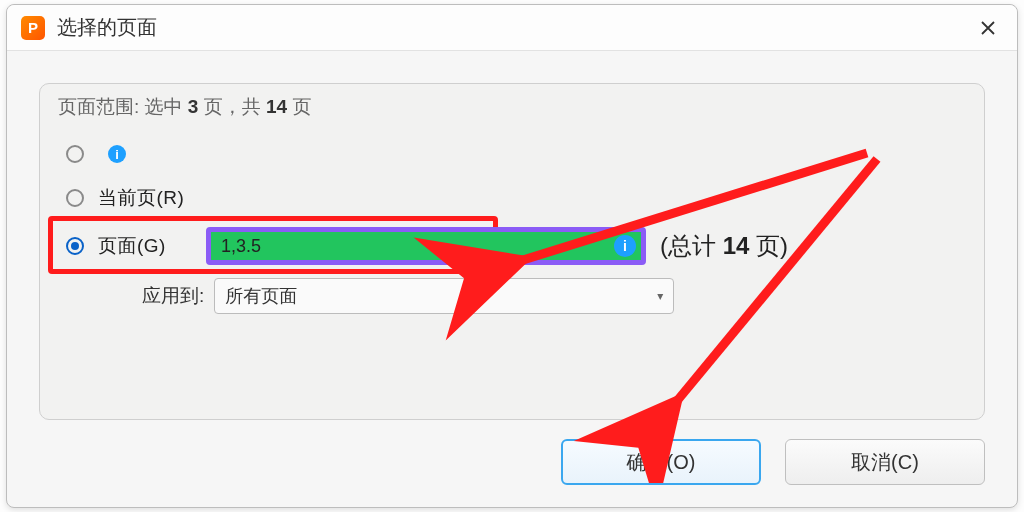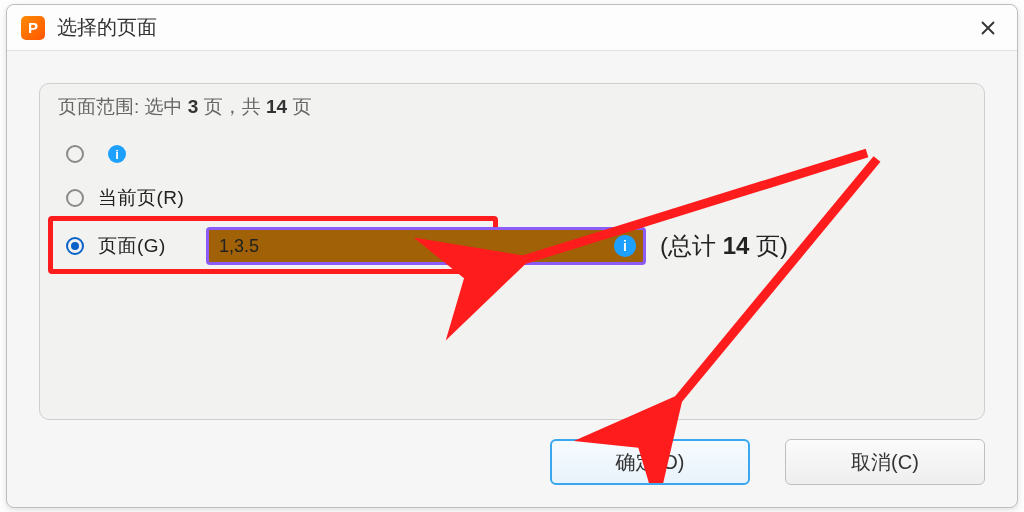--- a/index.html
+++ b/index.html
@@ -16,28 +16,28 @@
   .row{display:flex;align-items:center;height:40px;margin-bottom:10px;}
   .radio{width:18px;height:18px;border:2px solid #8a8a8a;border-radius:50%;margin-right:14px;display:flex;align-items:center;justify-content:center;cursor:pointer;flex-shrink:0;}
   .radio.checked{border-color:#0a62c8;}
   .radio.checked::after{content:"";width:8px;height:8px;border-radius:50%;background:#0a62c8;}
   .optlabel{font-size:19px;color:#222;letter-spacing:.5px;}
   .info-icon{width:18px;height:18px;border-radius:50%;background:#1ea0ff;color:#fff;font-size:13px;font-weight:700;display:flex;align-items:center;justify-content:center;margin-left:10px;flex-shrink:0;}
   .info-icon.big{width:22px;height:22px;font-size:14px;}
   .page-row{position:relative;margin-top:14px;}
   .hl{position:absolute;border:5px solid #ff1c1c;border-radius:4px;pointer-events:none;}
   .hl1{left:-18px;top:-10px;width:450px;height:58px;}
-  .page-input{width:440px;height:38px;border:3px solid #8b5cf6;border-radius:4px;background:#a16207;padding:4px 34px 4px 10px;font-size:18px;color:#222;margin-left:28px;}
+  .page-input{width:440px;height:38px;border:5px solid #8b5cf6;border-radius:4px;background:#22c55e;padding:4px 34px 4px 10px;font-size:18px;color:#222;margin-left:28px;}
   .total{font-size:24px;color:#222;white-space:nowrap;}
   .total b{font-weight:700;}
   .apply-row{margin-top:6px;}
   .apply-label{font-size:19px;color:#333;margin-left:76px;margin-right:10px;}
   .select{position:relative;width:460px;height:36px;border:1px solid #bcbcbc;border-radius:4px;background:#fafafa;display:flex;align-items:center;padding:0 10px;cursor:pointer;font-size:18px;}
   .select .chev{position:absolute;right:10px;top:50%;transform:translateY(-50%);color:#666;font-size:12px;}
-  .footer{position:absolute;right:32px;bottom:22px;display:flex;gap:35px;}
+  .footer{position:absolute;right:32px;bottom:22px;display:flex;gap:24px;}
   .btn{min-width:200px;height:46px;border:1px solid #bfbfbf;border-radius:6px;background:linear-gradient(#fbfbfb,#eeeeee);display:flex;align-items:center;justify-content:center;font-size:20px;color:#333;cursor:pointer;}
   .btn.primary{border:2px solid #3aa7ef;background:linear-gradient(#f6fbff,#e9f3fb);}
   svg.arrows{position:absolute;left:0;top:0;pointer-events:none;}
 </style>
 </head>
 <body>
 
 <div class="window">
 
   <div class="titlebar">
@@ -72,20 +72,27 @@
         <span class="optlabel" style="width:80px">页面(G)</span>
         <div style="position:relative;display:flex;align-items:center">
           <input class="page-input" value="1,3.5" style="">
           <span class="info-icon big" style="position:absolute;right:10px">i</span>
         </div>
         <span class="total" style="margin-left:14px">
           <span>(总计 </span><b>14</b><span> 页)</span>
         </span>
       </div>
 
+      <div class="row apply-row">
+        <span class="apply-label">应用到:</span>
+        <div class="select">
+          <span>所有页面</span>
+          <span class="chev">▾</span>
+        </div>
+      </div>
     </div>
 
     <div class="footer">
       <div class="btn primary">确定(O)</div>
       <div class="btn">取消(C)</div>
     </div>
 
     <svg class="arrows" width="960" height="430">
       <defs>
         <marker id="ah" markerWidth="14" markerHeight="14" refX="3" refY="6" orient="auto">

